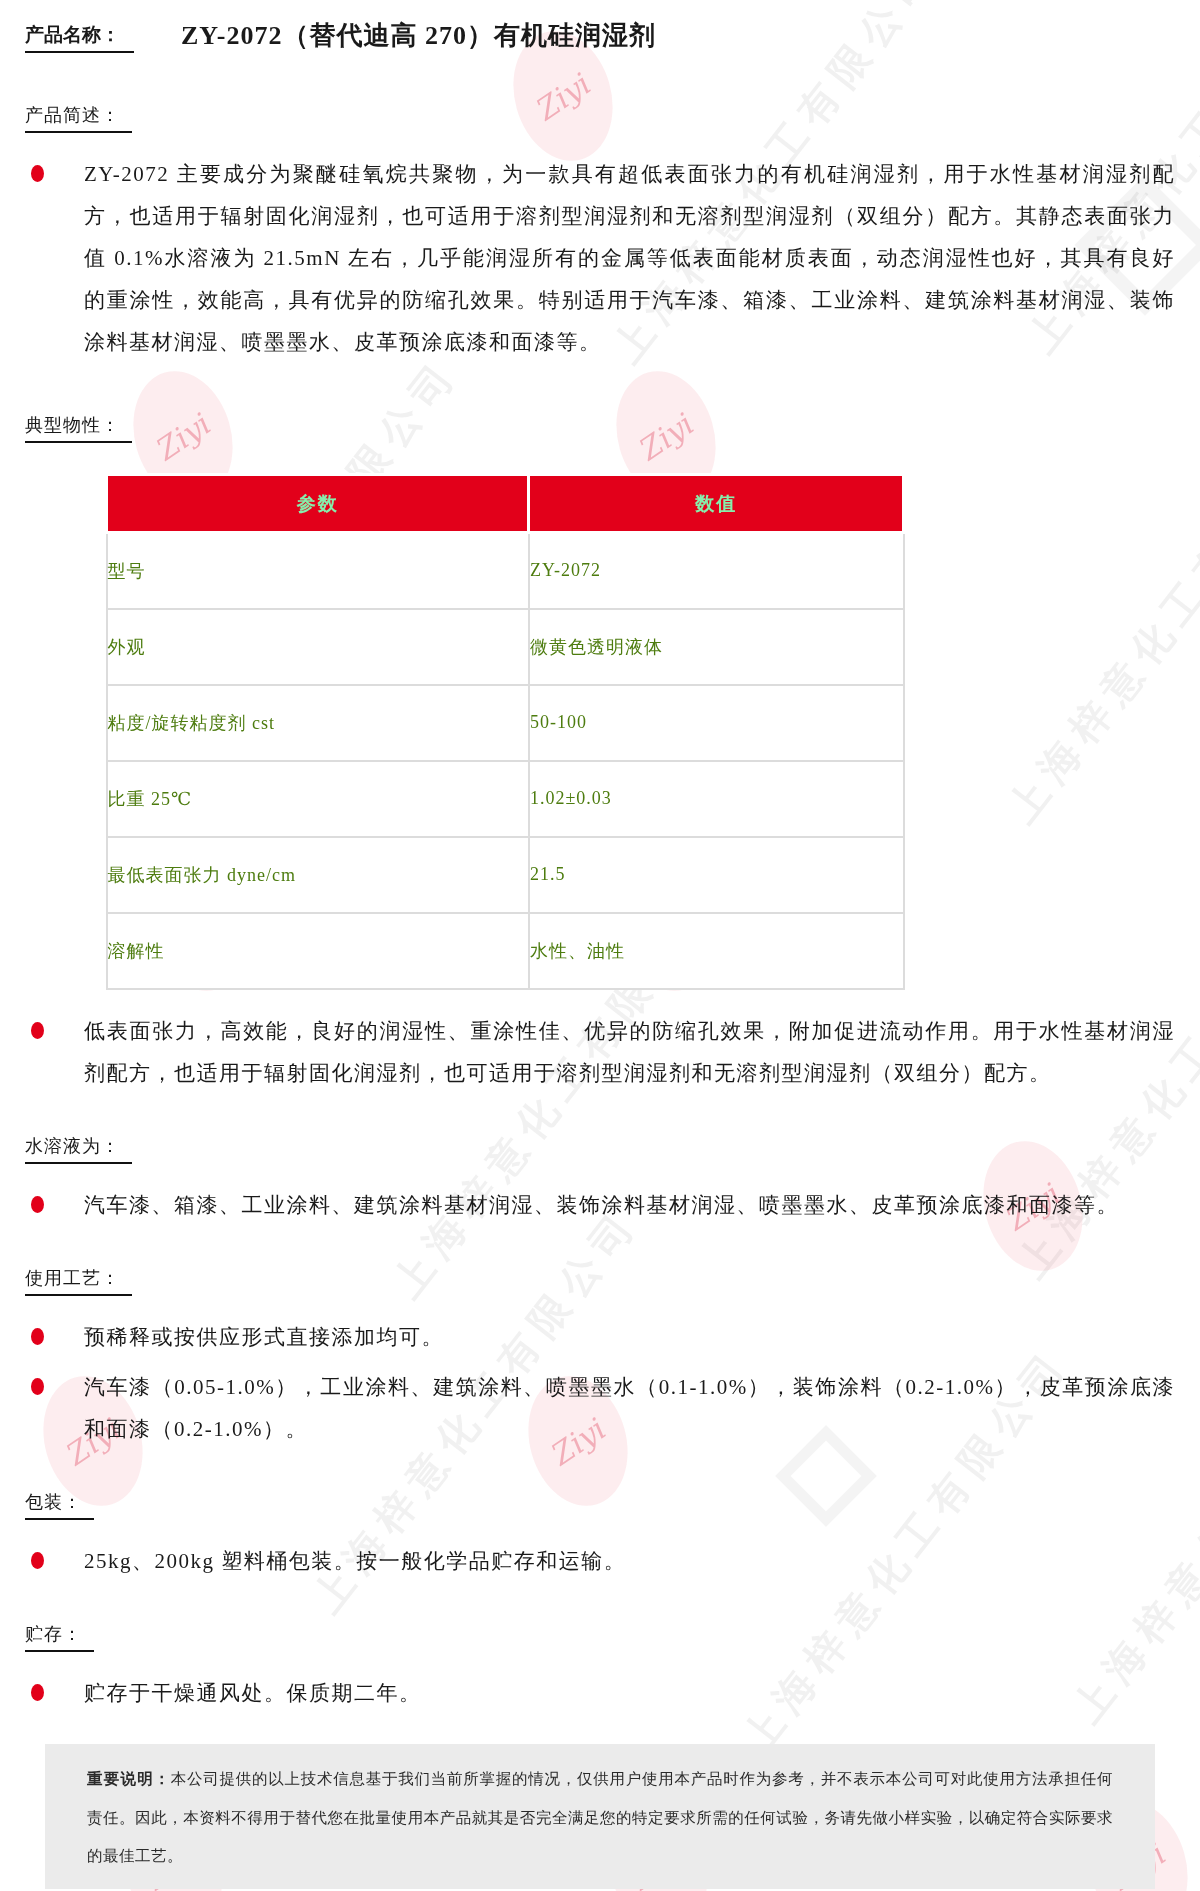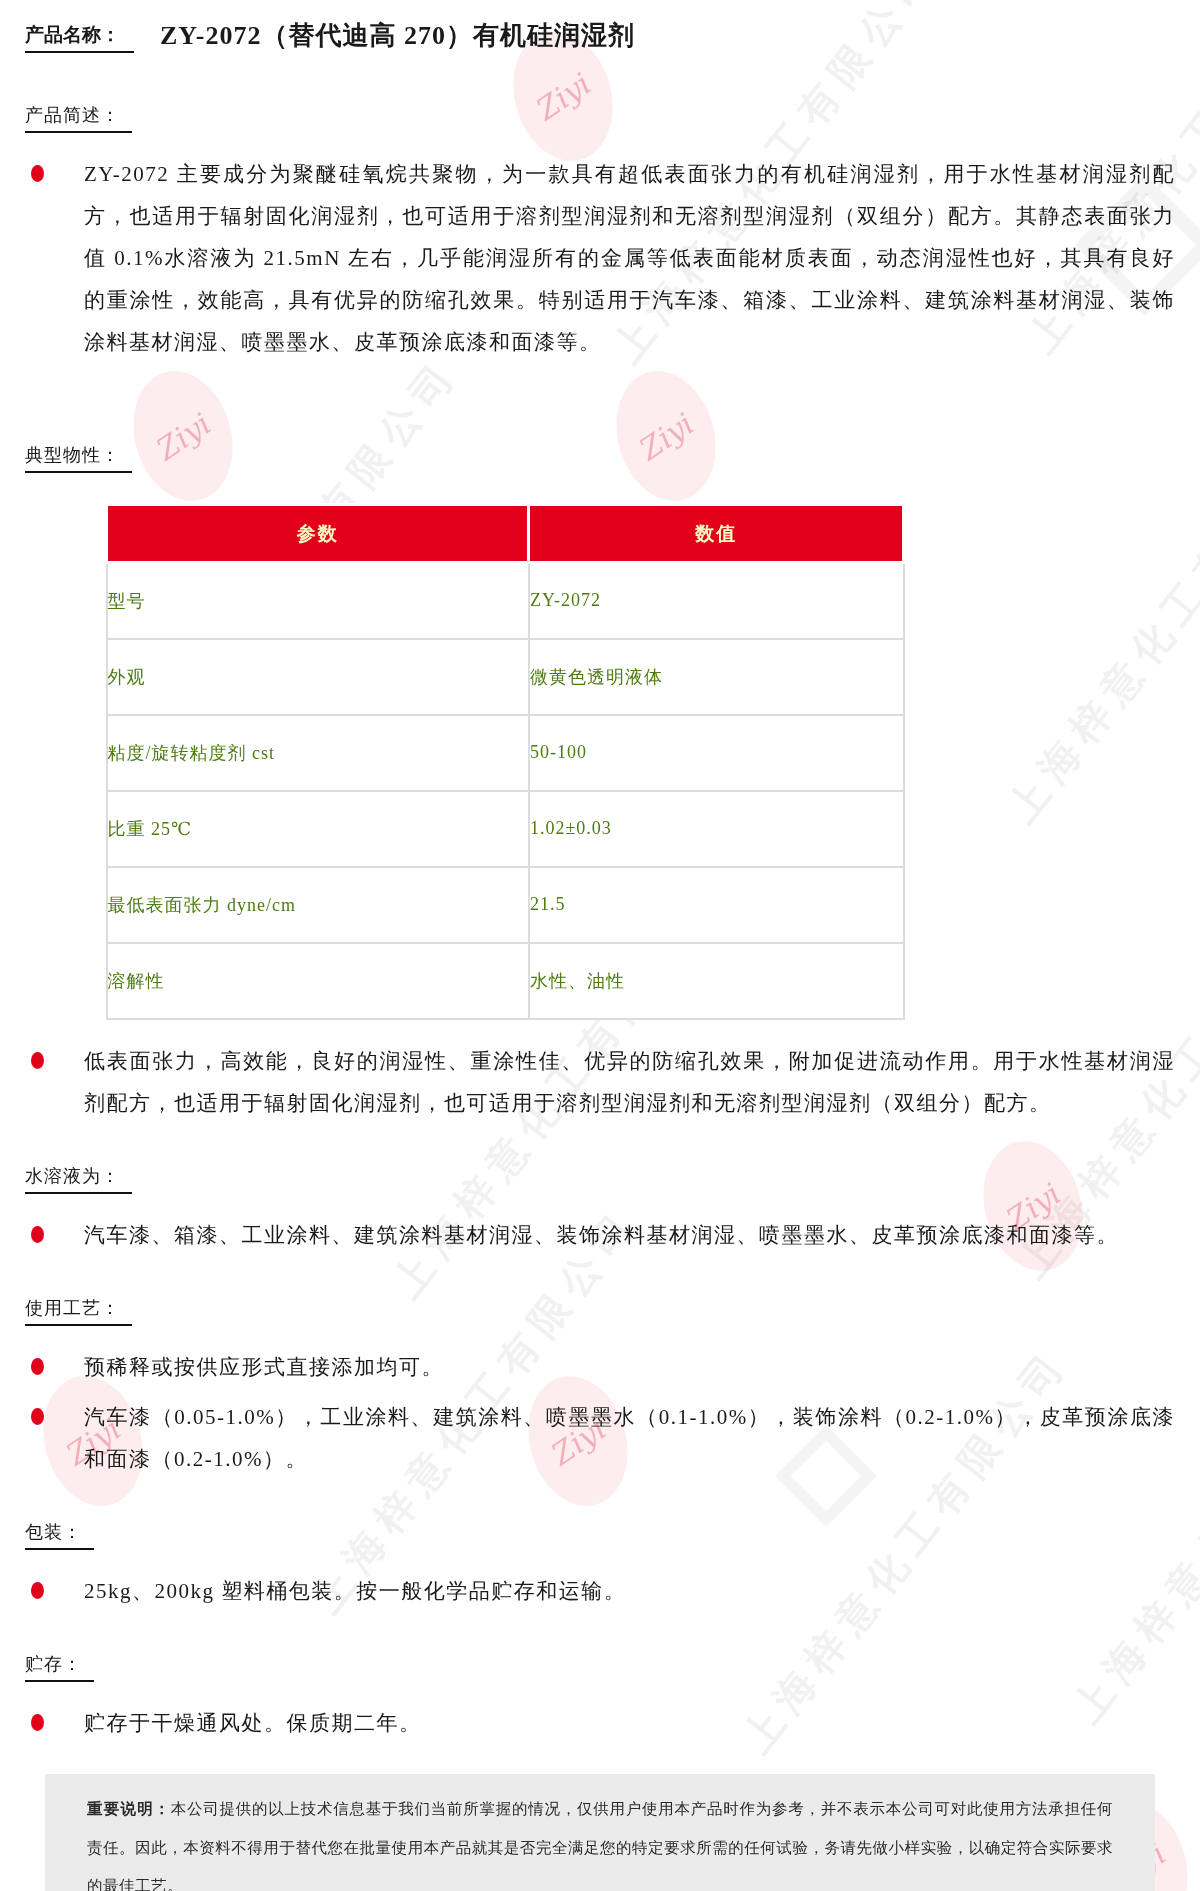--- a/index.html
+++ b/index.html
@@ -37,51 +37,51 @@
     transform: rotate(45deg);
   }
   
   .content { position: relative; z-index: 1; padding: 18px 25px 0 25px; }
   .doc-header { display: flex; align-items: flex-end; gap: 14px; }
   .title-label {
     font-size: 19px; font-weight: bold;
     border-bottom: 2px solid #111; padding: 0 14px 3px 0;
     white-space: nowrap;
   }
-  .doc-title { font-size: 26px; font-weight: bold; margin-left 0; margin-left: 12px; letter-spacing: 1px; }
+  .doc-title { font-size: 26px; font-weight: bold; margin-left 0; margin-left: 33px; letter-spacing: 1px; }
 
   .sec-heading {
     font-size: 18px; font-weight: normal;
     border-bottom: 2px solid #111;
     display: inline-block; padding: 0 12px 4px 0;
     letter-spacing: 1px;
   }
   .mt-a { margin-top: 50px; }   
-  .mt-b { margin-top: 80px; }   
+  .mt-b { margin-top: 50px; }   
   .mt-c { margin-top: 40px; }   
 
   .bullet-row { display: flex; margin-top: 20px; }
   .bullet-row .dot {
     flex: 0 0 13px; width: 13px; height: 17px;
     background: #E2001A; border-radius: 50%;
     margin: 12px 0 0 6px;
   }
   .bullet-row .btext {
     margin-left: 40px; flex: 1;
     font-size: 21px; line-height: 42px;
     letter-spacing: 1.5px;
     text-align: justify; text-align-last: left;
   }
   .bullet-row.tight { margin-top: 8px; }
 
   
   .ptable-wrap { margin: 30px 0 0 80px; width: 800px; }
   table.ptable { width: 100%; border-collapse: collapse; table-layout: fixed; }
   table.ptable th {
-    background: #E2001A; color: #fef9c3;
+    background: #E2001A; color: #86efac;
     font-size: 19px; font-weight: bold; letter-spacing: 2px;
     height: 58px; border: 3px solid #ffffff;
   }
   table.ptable col.c1 { width: 53%; }
   table.ptable col.c2 { width: 47%; }
   table.ptable td {
     height: 76px; 
     font-size: 18px; letter-spacing: 1px;
     border: 2px solid #DCDCDC;
     background: #ffffff; color: #4d7c0f;

